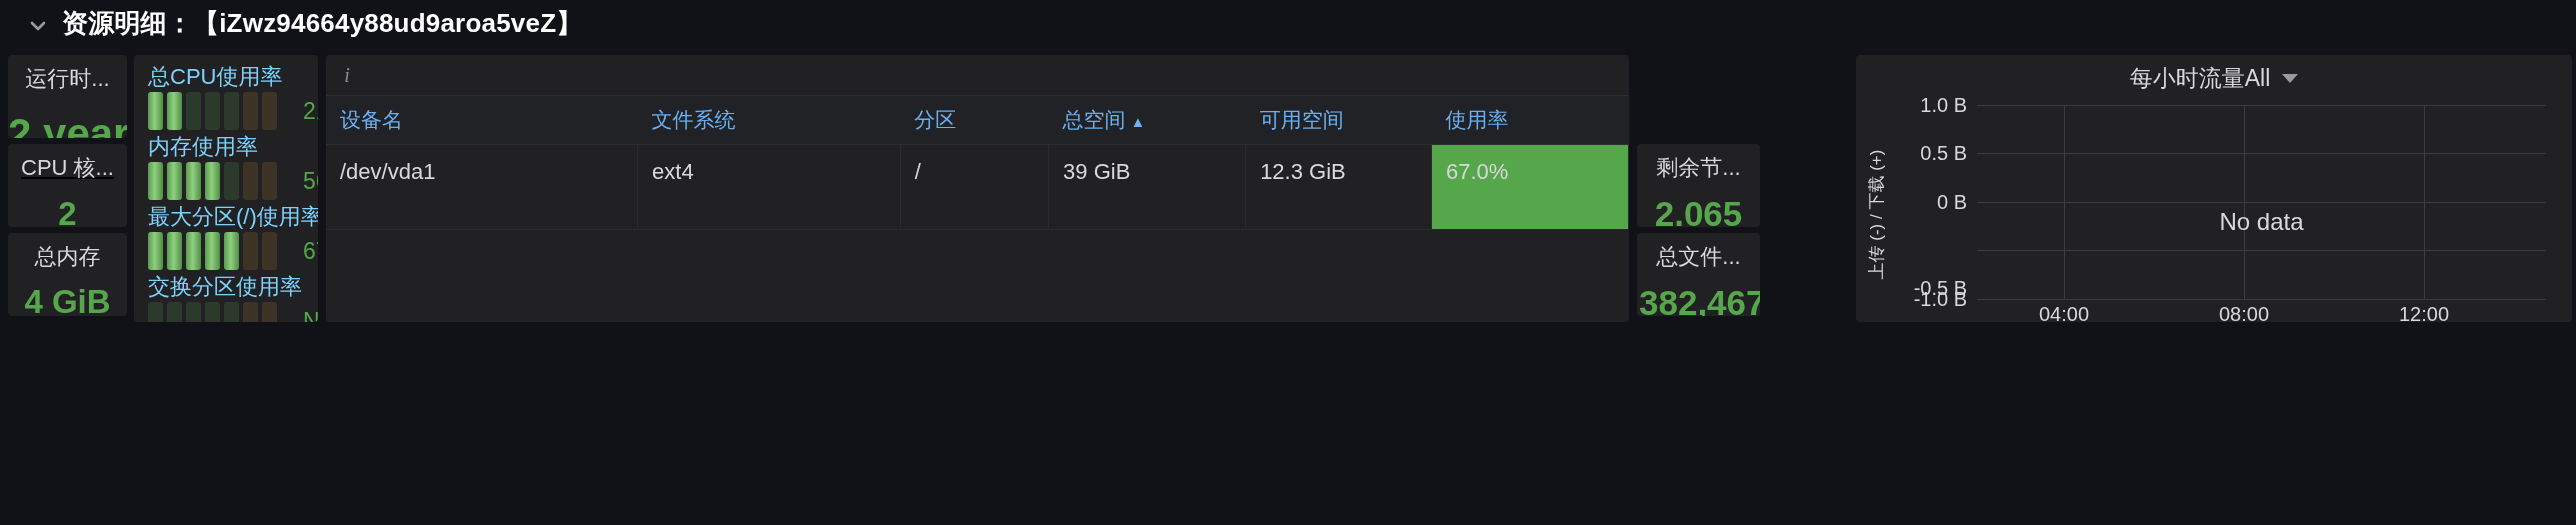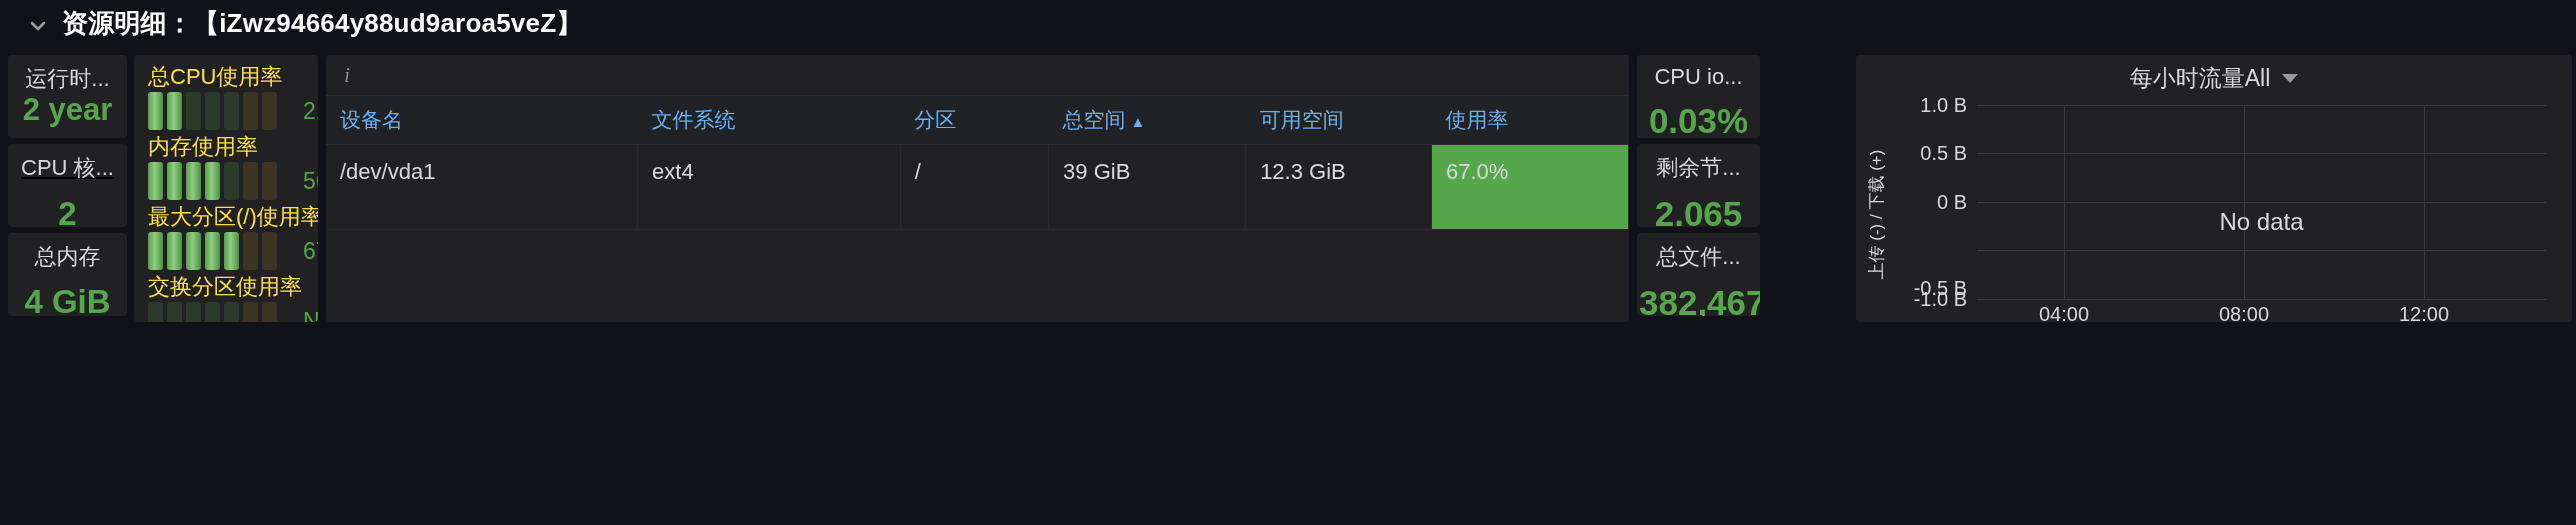--- a/index.html
+++ b/index.html
@@ -73,21 +73,21 @@
     font-weight: bold;
     text-align: center;
     white-space: nowrap;
     line-height: 1;
   }
 
   
   .bargauge-panel { padding: 8px 10px 6px 14px; }
   .bg-item { margin-bottom: 2px; }
   .bg-label {
-    color: #fde047;
+    color: #7dd3fc;
     font-size: 22px;
     font-weight: 500;
     line-height: 28px;
     white-space: nowrap;
   }
   .bg-row {
     display: flex;
     align-items: center;
     height: 40px;
   }
@@ -281,21 +281,21 @@
     <div class="chev">
       <svg width="20" height="20" viewBox="0 0 20 20" aria-hidden="true">
         <path d="M4 7 L10 13 L16 7" fill="none" stroke="#9a9a9a" stroke-width="2.6" stroke-linecap="round" stroke-linejoin="round"></path>
       </svg>
     </div>
     <div class="row-title">资源明细：【iZwz94664y88ud9aroa5veZ】</div>
   </div>
 
   <div class="panel stat" style="left:8px; top:55px; width:119px; height:83px;">
     <div class="panel-title">运行时...</div>
-    <div class="stat-value" style="font-size:31px; margin-top:0;">2 year</div>
+    <div class="stat-value" style="font-size:42px; margin-top:19px;">2 year</div>
   </div>
 
   <div class="panel stat" style="left:8px; top:144px; width:119px; height:83px;text-decoration:underline;">
     <div class="panel-title">CPU 核...</div>
     <div class="stat-value" style="font-size:33px; margin-top:14px;">2</div>
   </div>
 
   <div class="panel stat" style="left:8px; top:233px; width:119px; height:83px;">
     <div class="panel-title">总内存</div>
     <div class="stat-value" style="font-size:33px; margin-top:13px;">4 GiB</div>
@@ -407,24 +407,20 @@
           <td>ext4</td>
           <td>/</td>
           <td>39 GiB</td>
           <td class="c-orange">12.3 GiB</td>
           <td class="c-usage">67.0%</td>
         </tr>
       </tbody>
     </table>
   </div>
 
-  <div class="panel stat" style="left:1637px; top:55px; width:123px; height:83px;">
-    <div class="panel-title">CPU io...</div>
-    <div class="stat-value" style="font-size:35px; margin-top:13px;">0.03%</div>
-  </div>
 
   <div class="panel stat" style="left:1637px; top:144px; width:123px; height:83px;">
     <div class="panel-title">剩余节...</div>
     <div class="stat-value" style="font-size:35px; margin-top:13px;">2.065</div>
   </div>
 
   <div class="panel stat" style="left:1637px; top:233px; width:123px; height:83px;">
     <div class="panel-title">总文件...</div>
     <div class="stat-value" style="font-size:35px; margin-top:13px; text-align:left; margin-left:2px;">382,467</div>
   </div>

